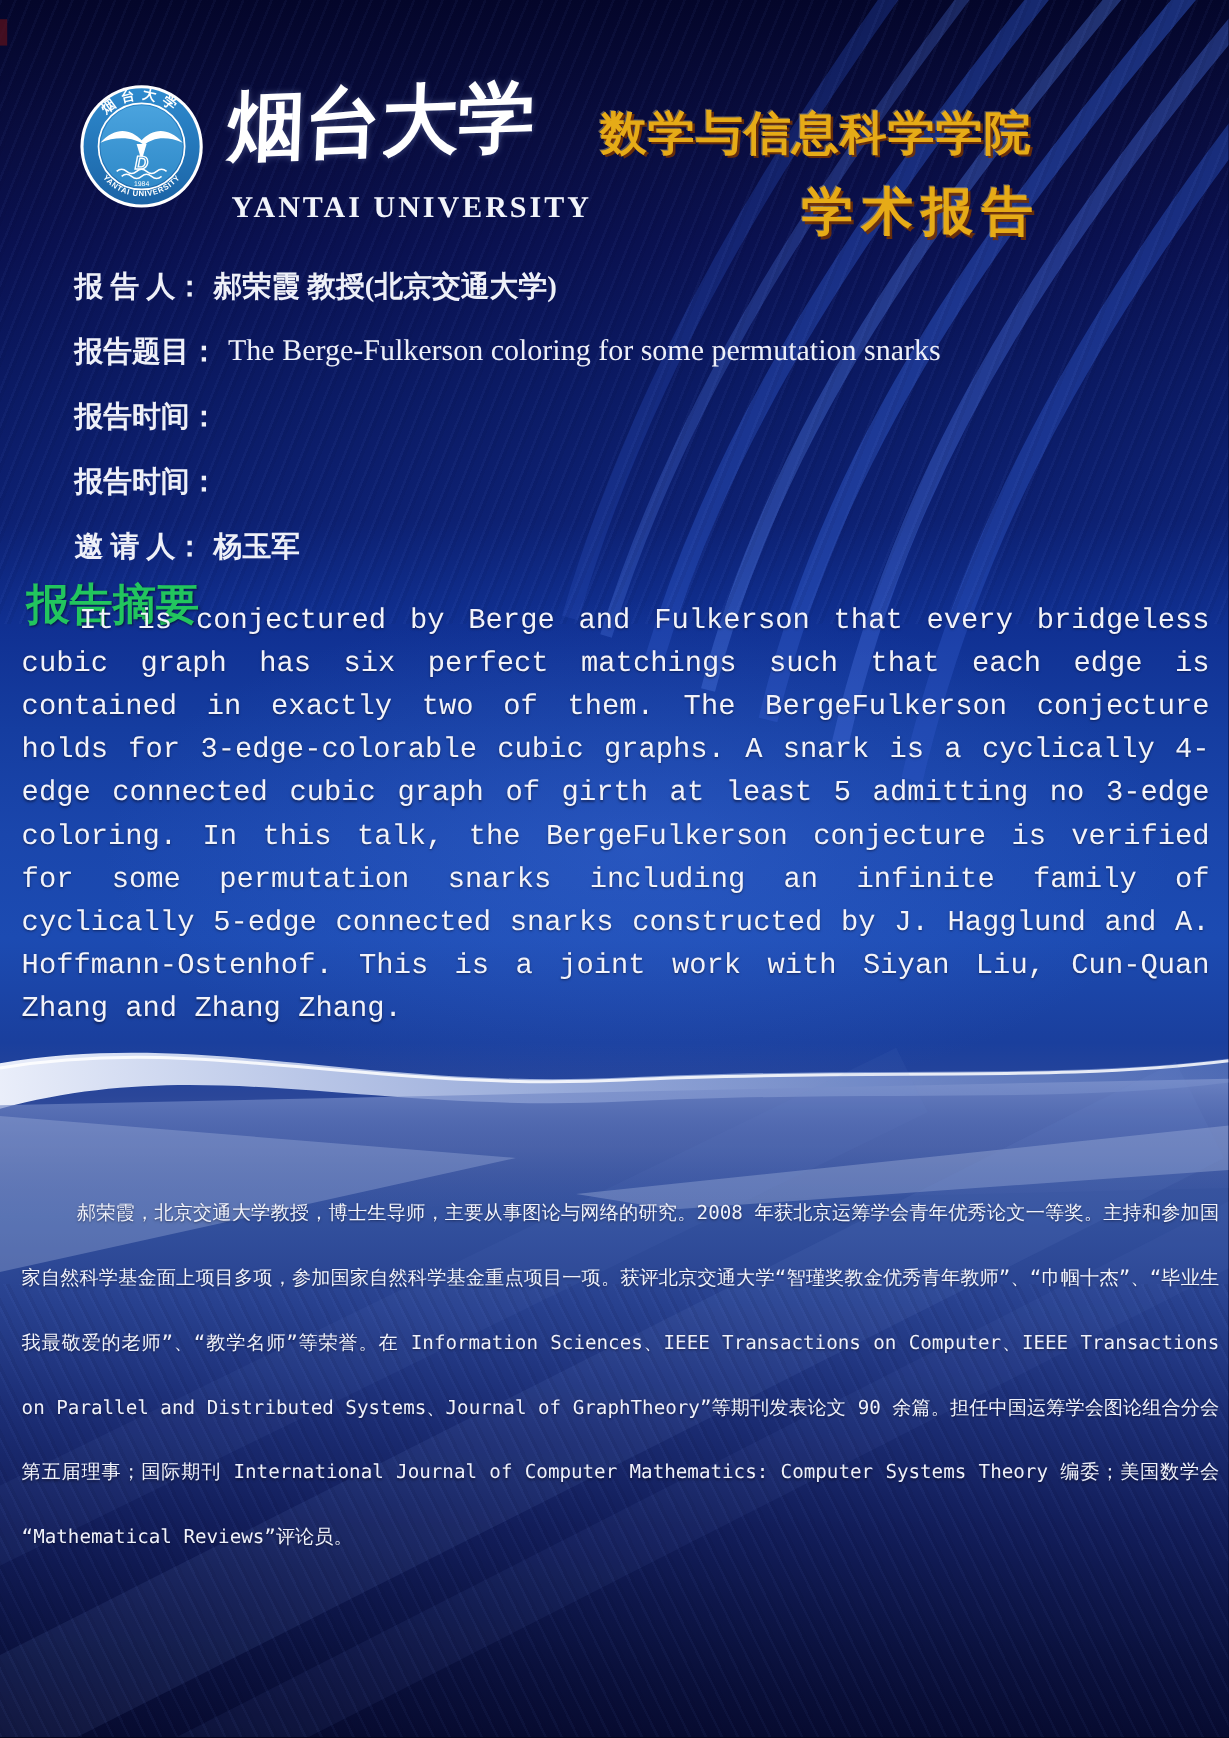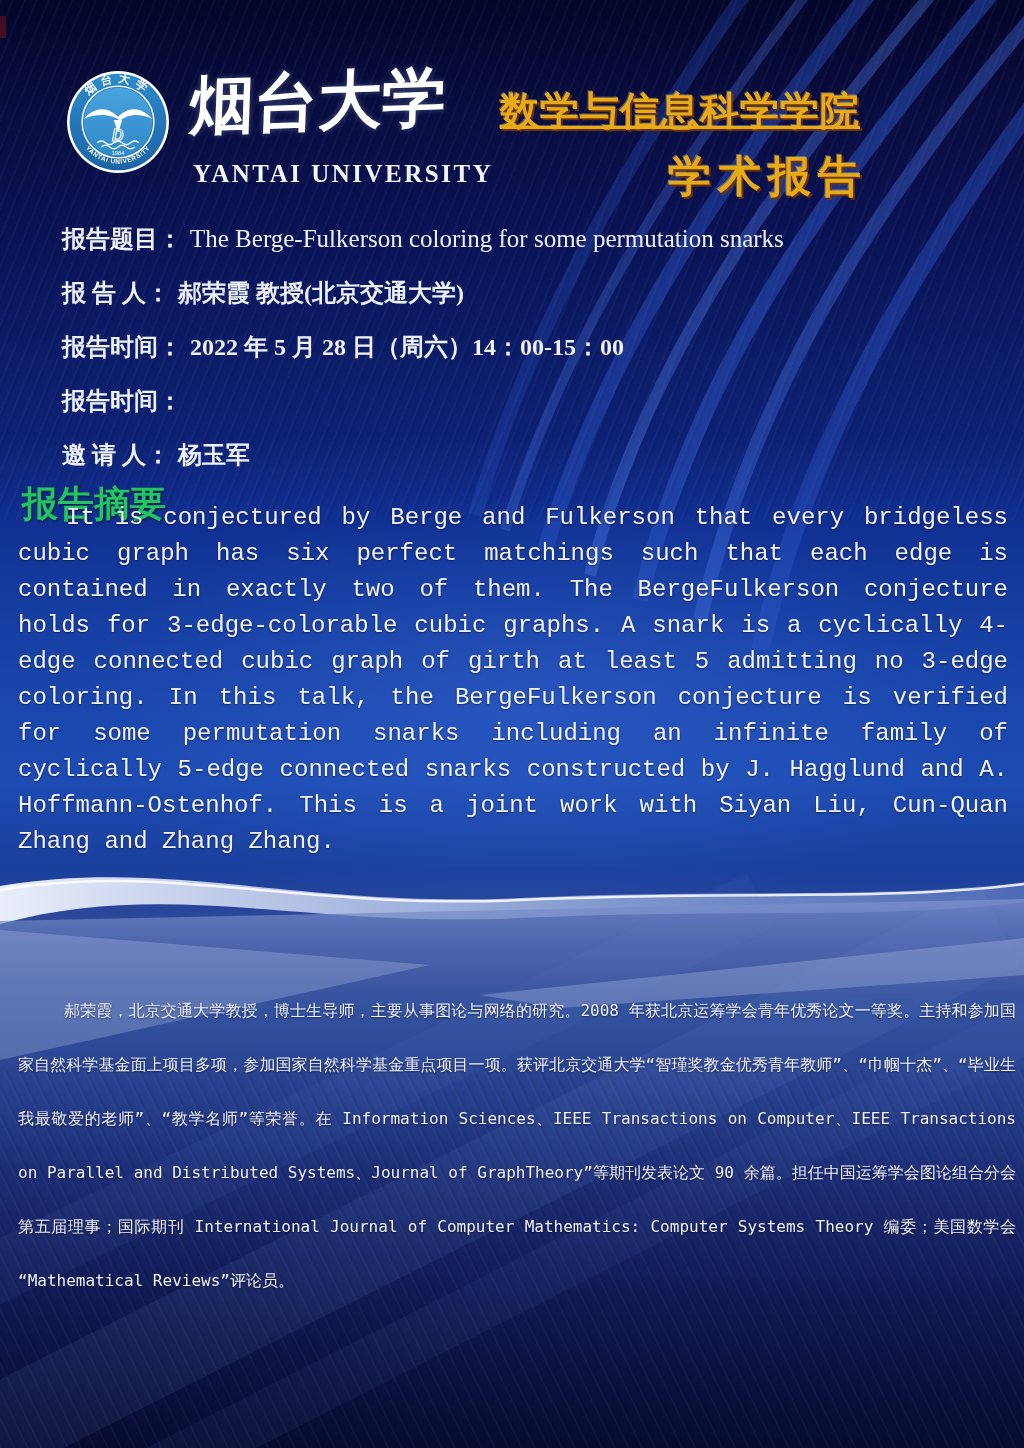--- a/index.html
+++ b/index.html
@@ -27,21 +27,21 @@
   .cn-name{position:absolute;left:190px;top:58px;width:270px;
       font-family:"DejaVu Serif",serif;font-weight:bold;font-size:64px;
       letter-spacing:0px;color:#ffffff;transform:rotate(-2deg) skewX(-4deg);
       text-shadow:0 0 6px rgba(180,200,255,.35);white-space:nowrap;}
   .en-name{position:absolute;left:193px;top:160px;
       font-family:"Liberation Serif","DejaVu Serif",serif;font-weight:bold;
       font-size:25px;letter-spacing:2.5px;color:#f2f4fa;white-space:nowrap;}
   .gold{color:#e6ab17;font-weight:bold;
       text-shadow:2px 2px 0 rgba(120,50,0,.85), -1px -1px 0 rgba(255,230,140,.35);}
   .college{position:absolute;left:492px;top:84px;width:376px;text-align:center;
-      font-size:39px;letter-spacing:1px;white-space:nowrap;text-decoration:underline;}
+      font-size:39px;letter-spacing:1px;white-space:nowrap;}
   .report-type{position:absolute;left:492px;top:148px;width:376px;text-align:right;
       font-size:43px;letter-spacing:7px;white-space:nowrap;}
   
   .details{position:absolute;left:62px;top:212px;right:60px;}
   .drow{height:54px;display:flex;align-items:center;font-size:24px;color:#eef0f8;}
   .drow .lbl{font-family:"Liberation Serif","DejaVu Serif",serif;font-weight:bold;
       white-space:pre;}
   .drow .val{margin-left:8px;font-family:"Liberation Serif","DejaVu Serif",serif;
       font-weight:bold;white-space:pre;}
   .drow .val.en{font-weight:normal;font-size:25px;}
@@ -149,30 +149,29 @@
     <text x="50" y="81.5" font-size="5.5" text-anchor="middle" fill="#ffffff">1984</text>
   </svg>
 
   <div class="cn-name">烟台大学</div>
   <div class="en-name">YANTAI UNIVERSITY</div>
   <div class="college gold">数学与信息科学学院</div>
   <div class="report-type gold">学术报告</div>
 
   <div class="details">
     <div class="drow">
+      <span class="lbl">报 告 人：</span>
+      <span class="val">郝荣霞 教授(北京交通大学)</span>
+    </div>
+    <div class="drow">
       <span class="lbl">报告题目：</span>
       <span class="val en">The Berge-Fulkerson coloring for some permutation snarks</span>
     </div>
     <div class="drow">
-      <span class="lbl">报 告 人：</span>
-      <span class="val">郝荣霞 教授(北京交通大学)</span>
-    </div>
-    <div class="drow">
       <span class="lbl">报告时间：</span>
-      <span class="val">2022 年 5 月 28 日（周六）14：00-15：00</span>
     </div>
     <div class="drow">
       <span class="lbl">报告时间：</span>
     </div>
     <div class="drow">
       <span class="lbl">邀 请 人：</span>
       <span class="val">杨玉军</span>
     </div>
   </div>
 

